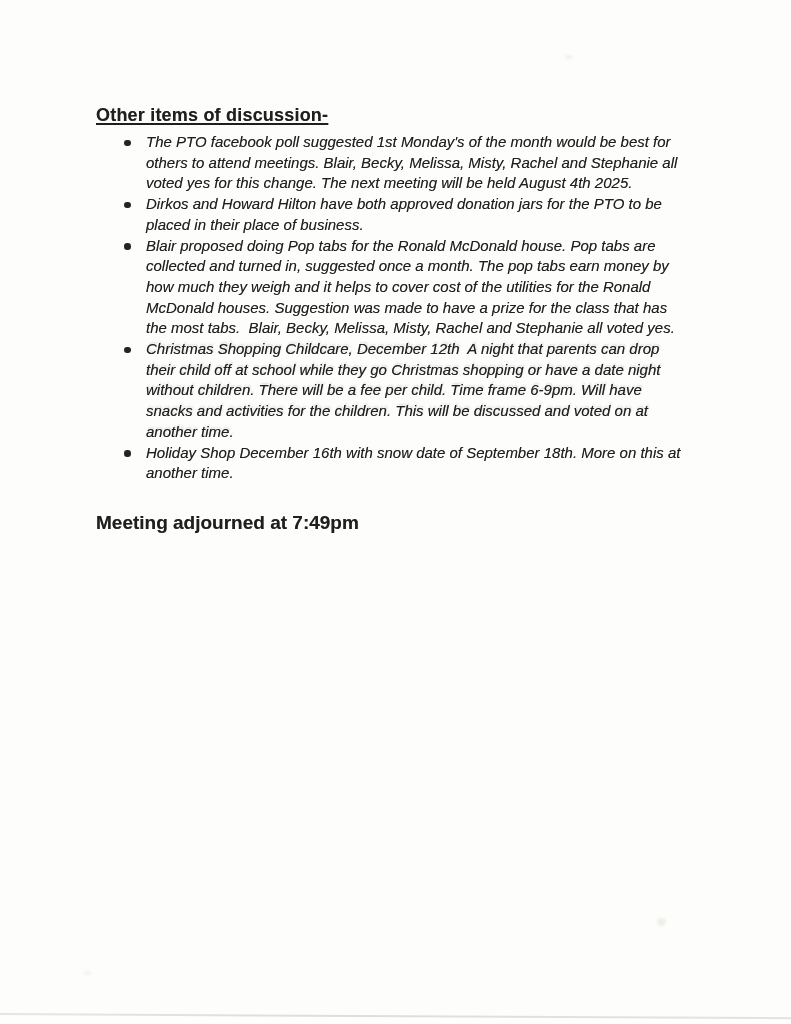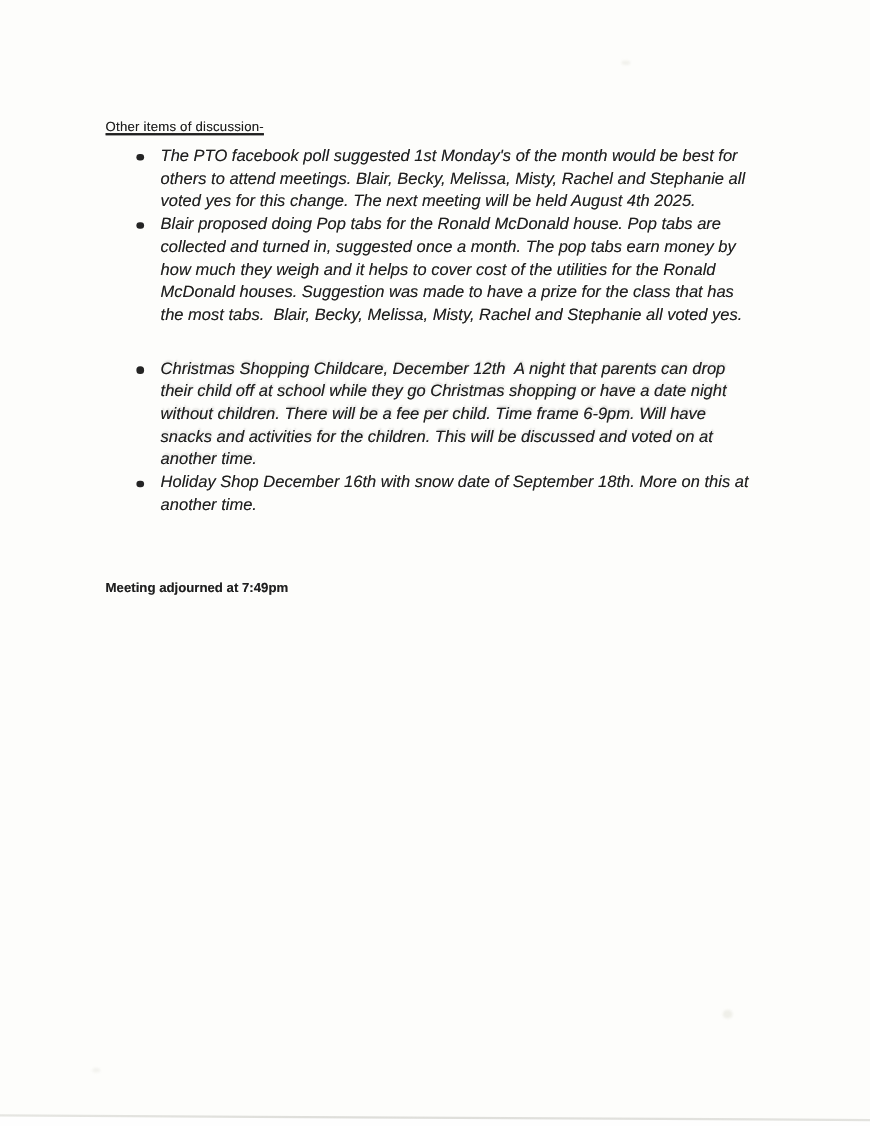--- a/index.html
+++ b/index.html
@@ -19,22 +19,22 @@
     
     text-shadow: 0 0 0.5px rgba(40,40,40,0.55);
   }
   .content {
     position: absolute;
     left: 96px;
     top: 106px;
     width: 625px;
   }
   .heading {
-    font-size: 12px;
-    font-weight: normal;
+    font-size: 18px;
+    font-weight: bold;
     text-decoration: underline;
     text-decoration-thickness: 1.5px;
     text-underline-offset: 2px;
     letter-spacing: 0.2px;
     margin: 0 0 7px 0;
     line-height: 19px;
   }
   .bullets {
     list-style: none;
     margin: 0;
@@ -56,26 +56,25 @@
     background: #242424;
   }
   .btext {
     display: block;
     white-space: pre; 
     font-style: italic;
   }
   
   .ghost .btext {
     text-shadow: 0 0 0.5px rgba(40,40,40,0.55), 1px -2px 1.5px rgba(120,120,120,0.22);
-    margin-top: 28px;
   }
   .closing {
-    font-size: 12px;
+    font-size: 19px;
     font-weight: bold;
-    margin: 54px 0 0 0;
+    margin: 29px 0 0 0;
     line-height: 19px;
   }
   .scan-line {
     position: absolute;
     left: -12px;
     top: 1013px;
     width: 830px;
     height: 1.6px;
     background: linear-gradient(to right, #e6e6e2, #dededa 40%, #e3e3df);
     transform: rotate(0.3deg);
@@ -110,20 +109,25 @@
 
     <ul class="bullets">
       <li>
         <span class="dot"></span>
         <span class="btext">The PTO facebook poll suggested 1st Monday's of the month would be best for
 others to attend meetings. Blair, Becky, Melissa, Misty, Rachel and Stephanie all
 voted yes for this change. The next meeting will be held August 4th 2025.</span>
       </li>
       <li>
         <span class="dot"></span>
+        <span class="btext">Dirkos and Howard Hilton have both approved donation jars for the PTO to be
+placed in their place of business.</span>
+      </li>
+      <li>
+        <span class="dot"></span>
         <span class="btext">Blair proposed doing Pop tabs for the Ronald McDonald house. Pop tabs are
 collected and turned in, suggested once a month. The pop tabs earn money by
 how much they weigh and it helps to cover cost of the utilities for the Ronald
 McDonald houses. Suggestion was made to have a prize for the class that has
 the most tabs.  Blair, Becky, Melissa, Misty, Rachel and Stephanie all voted yes.</span>
       </li>
       <li class="ghost">
         <span class="dot"></span>
         <span class="btext">Christmas Shopping Childcare, December 12th  A night that parents can drop
 their child off at school while they go Christmas shopping or have a date night

